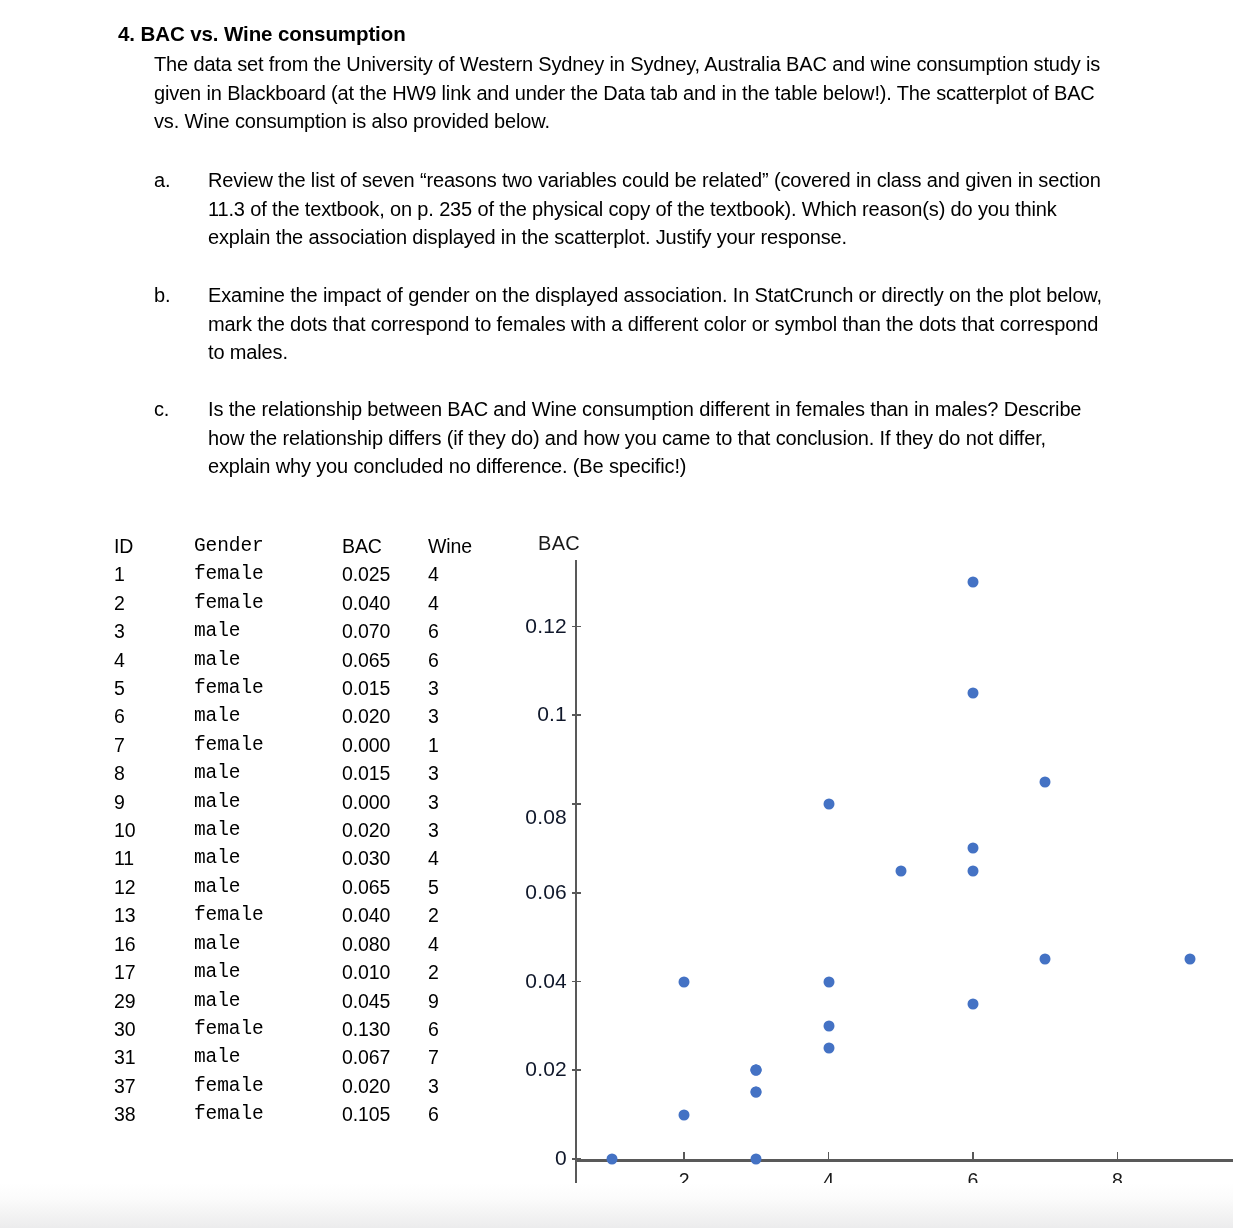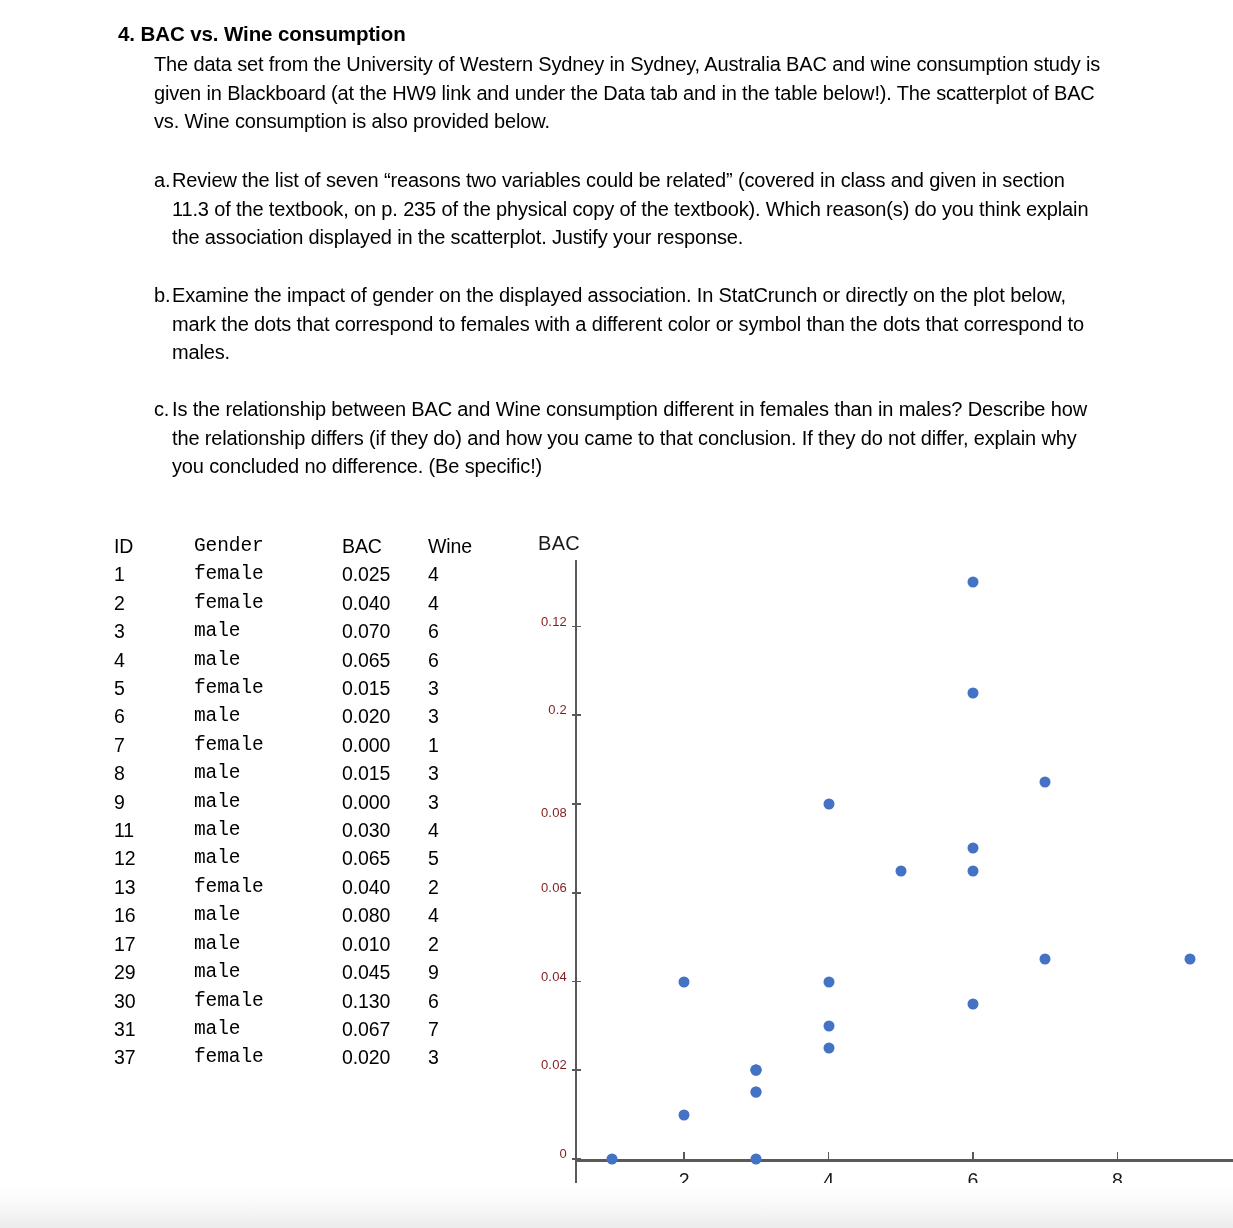--- a/index.html
+++ b/index.html
@@ -65,21 +65,21 @@
   }
   .sub .marker {
     position: absolute;
     left: 0;
     top: 0;
     width: 30px;
     text-align: left;
   }
   .sub .body {
     display: block;
-    margin-left: 18px;
+    margin-left: 54px;
   }
   #sub-a { top: 166px; }
   #sub-b { top: 281px; }
   #sub-c { top: 395px; }
 
   
   #data-table {
     position: absolute;
     left: 114px;
     top: 532px;
@@ -144,22 +144,22 @@
   .tick-x {
     position: absolute;
     top: 624px;
     width: 1.6px;
     height: 8px;
     background: #595959;
   }
   .ylabel {
     position: absolute;
     right: 666px;
-    font-size: 13px;
-    color: #7f1d1d;
+    font-size: 21px;
+    color: #0f172a;
     white-space: nowrap;
     text-align: right;
     letter-spacing: 0.2px;
   }
   .xlabel {
     position: absolute;
     top: 641px;
     font-size: 19.5px;
     color: #1a1a1a;
     white-space: nowrap;
@@ -275,20 +275,26 @@
           <td class="col-bac cell-bac">0.015</td>
           <td class="col-wine">3</td>
         </tr>
         <tr>
           <td class="col-id">9</td>
           <td class="col-gen">male</td>
           <td class="col-bac cell-bac">0.000</td>
           <td class="col-wine">3</td>
         </tr>
         <tr>
+          <td class="col-id">10</td>
+          <td class="col-gen">male</td>
+          <td class="col-bac cell-bac">0.020</td>
+          <td class="col-wine">3</td>
+        </tr>
+        <tr>
           <td class="col-id">11</td>
           <td class="col-gen">male</td>
           <td class="col-bac cell-bac">0.030</td>
           <td class="col-wine">4</td>
         </tr>
         <tr>
           <td class="col-id">12</td>
           <td class="col-gen">male</td>
           <td class="col-bac cell-bac">0.065</td>
           <td class="col-wine">5</td>
@@ -327,20 +333,26 @@
           <td class="col-id">31</td>
           <td class="col-gen">male</td>
           <td class="col-bac cell-bac">0.067</td>
           <td class="col-wine">7</td>
         </tr>
         <tr>
           <td class="col-id">37</td>
           <td class="col-gen">female</td>
           <td class="col-bac cell-bac">0.020</td>
           <td class="col-wine">3</td>
+        </tr>
+        <tr>
+          <td class="col-id">38</td>
+          <td class="col-gen">female</td>
+          <td class="col-bac cell-bac">0.105</td>
+          <td class="col-wine">6</td>
         </tr>
       </tbody>
   </table>
 
   <div id="scatter">
     <div id="plot-surface">
       <div id="y-axis-title">BAC</div>
       <div class="axis-line" id="y-axis-line"></div>
       <div class="axis-line" id="x-axis-line"></div>
       <div id="y-ticks">
@@ -348,21 +360,21 @@
           <div class="ylabel" style="top: 618px;">0</div>
           <div class="tick-y" style="top: 541.459px;"></div>
           <div class="ylabel" style="top: 529.259px;">0.02</div>
           <div class="tick-y" style="top: 452.719px;"></div>
           <div class="ylabel" style="top: 440.519px;">0.04</div>
           <div class="tick-y" style="top: 363.978px;"></div>
           <div class="ylabel" style="top: 351.778px;">0.06</div>
           <div class="tick-y" style="top: 275.237px;"></div>
           <div class="ylabel" style="top: 277px;">0.08</div>
           <div class="tick-y" style="top: 186.496px;"></div>
-          <div class="ylabel" style="top: 174.296px;">0.2</div>
+          <div class="ylabel" style="top: 174.296px;">0.1</div>
           <div class="tick-y" style="top: 97.7556px;"></div>
           <div class="ylabel" style="top: 85.5556px;">0.12</div>
         </div>
       <div id="x-ticks">
           <div class="tick-x" style="left: 183.497px;"></div>
           <div class="xlabel" style="left: 184.297px;">2</div>
           <div class="tick-x" style="left: 327.892px;"></div>
           <div class="xlabel" style="left: 328.692px;">4</div>
           <div class="tick-x" style="left: 472.288px;"></div>
           <div class="xlabel" style="left: 473.088px;">6</div>

